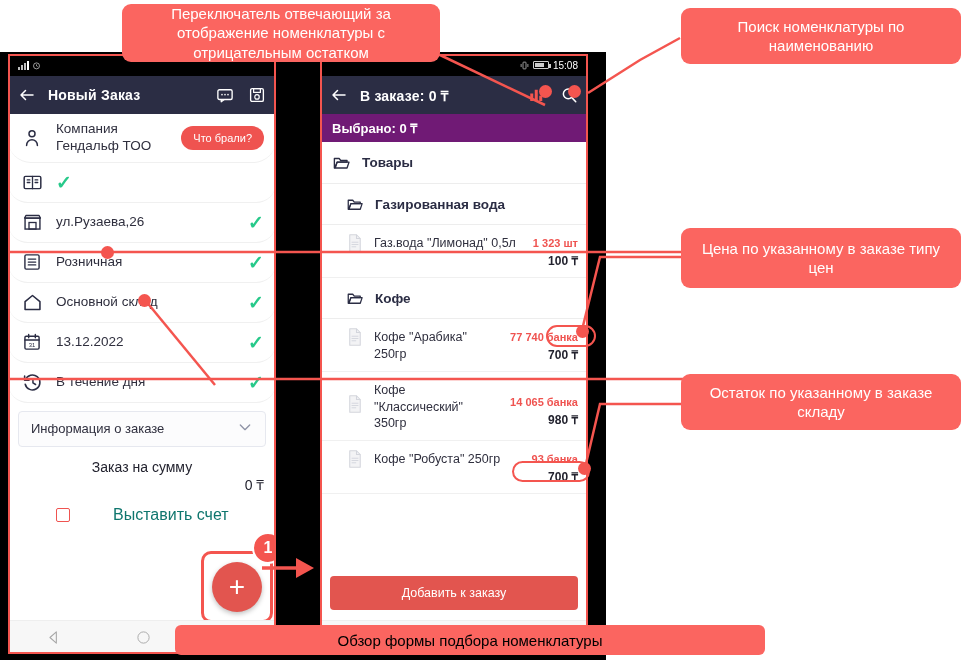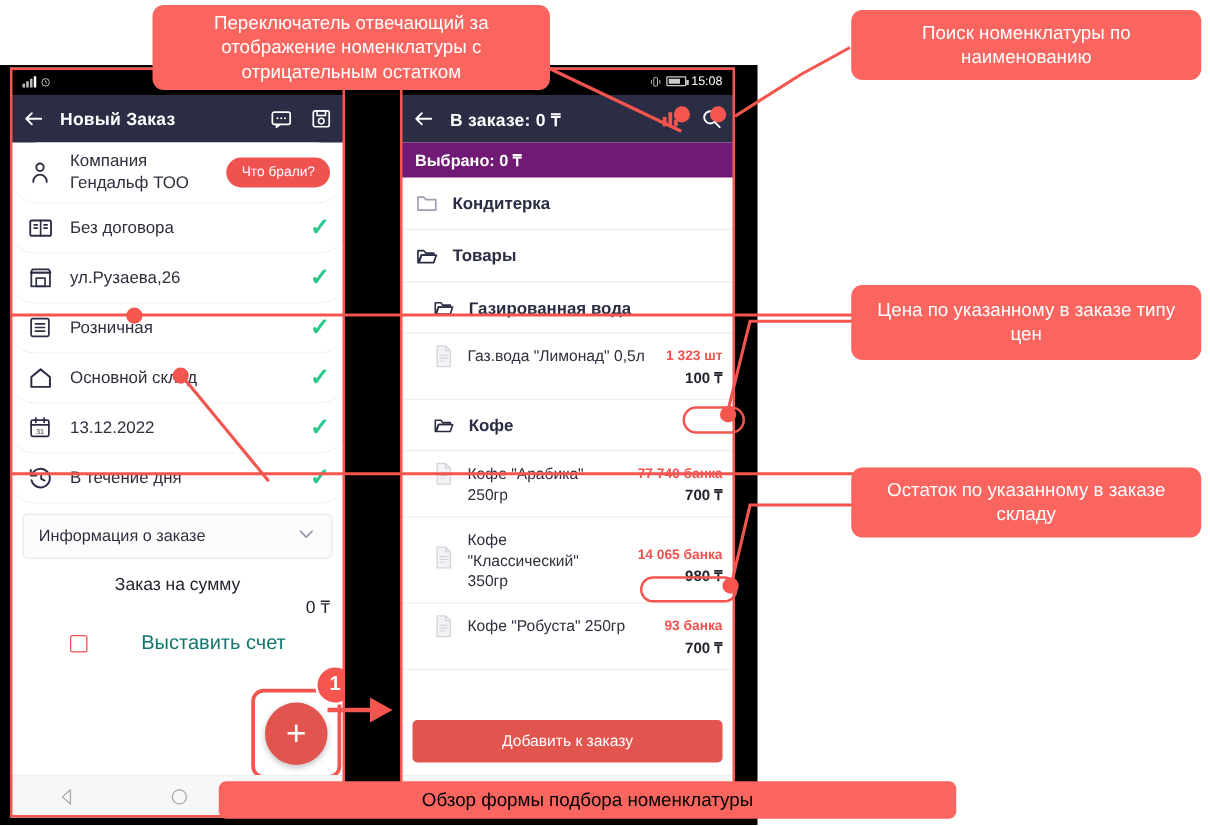--- a/index.html
+++ b/index.html
@@ -197,21 +197,20 @@
       <span class="pill-btn">Что брали?</span>
     </div>
 
     <div class="row">
       <span class="ricon">
         <svg width="21" height="21" viewBox="0 0 24 24">
           <rect x="2.5" y="5" width="19" height="14" rx="1.5" fill="none" stroke="#2b2d44" stroke-width="1.7"></rect>
           <path d="M12 5v14M6 9h3M6 12h3M15 9h3M15 12h3" stroke="#2b2d44" stroke-width="1.5" stroke-linecap="round"></path>
         </svg>
       </span>
-      <span class="rlabel">Без договора</span>
       <span class="check">✓</span>
     </div>
 
     <div class="row">
       <span class="ricon">
         <svg width="21" height="21" viewBox="0 0 24 24">
           <path d="M3 7h18l-1.5-3h-15L3 7z" fill="none" stroke="#2b2d44" stroke-width="1.6" stroke-linejoin="round"></path>
           <rect x="3.5" y="7" width="17" height="12.5" fill="none" stroke="#2b2d44" stroke-width="1.6"></rect>
           <rect x="8" y="12" width="8" height="7.5" fill="none" stroke="#2b2d44" stroke-width="1.5"></rect>
         </svg>
@@ -334,26 +333,20 @@
         </svg>
         <svg class="ic" viewBox="0 0 24 24">
           <circle cx="11" cy="10.5" r="6.5" fill="none" stroke="#fff" stroke-width="2"></circle>
           <path d="M15.8 15.5L21 21" stroke="#fff" stroke-width="2" stroke-linecap="round"></path>
         </svg>
       </span>
     </div>
 
     <div class="selbar">Выбрано: 0 ₸</div>
 
-    <div class="grp-row">
-      <svg width="19" height="19" viewBox="0 0 24 24">
-        <path d="M3 6h6l2 2.5h10V19H3z" fill="none" stroke="#9aa0b0" stroke-width="1.7" stroke-linejoin="round"></path>
-      </svg>
-      <span class="gname">Кондитерка</span>
-    </div>
 
     <div class="grp-row">
       <svg width="19" height="19" viewBox="0 0 24 24">
         <path d="M3 7h6l2 2.5h8v2H6.5L3.5 19H3z" fill="none" stroke="#2b2d44" stroke-width="1.7" stroke-linejoin="round"></path>
         <path d="M6.5 11.5h15L19 19H4z" fill="none" stroke="#2b2d44" stroke-width="1.7" stroke-linejoin="round"></path>
       </svg>
       <span class="gname">Товары</span>
     </div>
 
     <div class="grp-row indent">
@@ -464,21 +457,21 @@
   <div class="dot" style="left:101px; top:246px;"></div>
   <div class="dot" style="left:138px; top:294px;"></div>
   <div class="dot" style="left:539px; top:85px;"></div>
   <div class="dot" style="left:568px; top:85px;"></div>
   <div class="dot" style="left:576px; top:325px;"></div>
   <div class="dot" style="left:578px; top:462px;"></div>
 
   <div class="marker-circle" style="left:546px; top:325px; width:50px; height:22px;"></div>
   <div class="marker-circle" style="left:512px; top:461px; width:78px; height:21px;"></div>
 
-  <div class="callout" style="left:122px; top:4px; width:318px; height:68px;">Переключатель отвечающий за отображение номенклатуры с отрицательным остатком</div>
+  <div class="callout" style="left:122px; top:4px; width:318px; height:58px;">Переключатель отвечающий за отображение номенклатуры с отрицательным остатком</div>
 
   <div class="callout" style="left:681px; top:8px; width:280px; height:56px;">Поиск номенклатуры по наименованию</div>
 
   <div class="callout" style="left:681px; top:228px; width:280px; height:60px;">Цена по указанному в заказе типу цен</div>
 
   <div class="callout" style="left:681px; top:374px; width:280px; height:56px;">Остаток по указанному в заказе складу</div>
 
   <div class="bottom-banner">Обзор формы подбора номенклатуры</div>
 
 </div>

